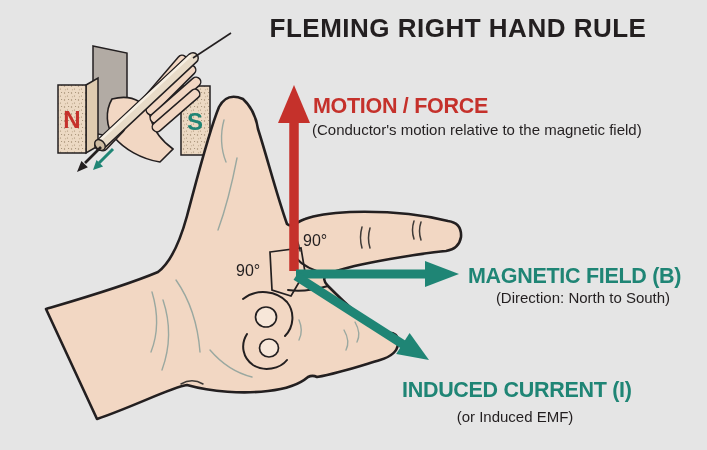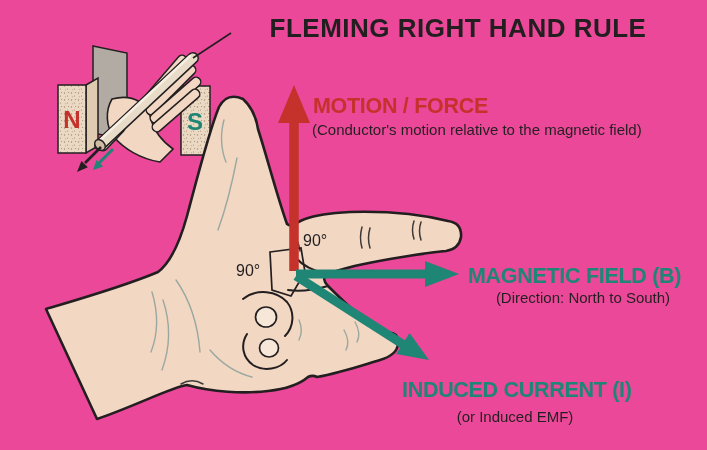--- a/index.html
+++ b/index.html
@@ -1,16 +1,16 @@
 <!DOCTYPE html>
 <html style="--arrow-red: #c5312b; --arrow-teal: #1f8575; --skin: #f2d7c3; --outline: #231f20; --magnet-body: #ecd9c3; --plate-gray: #b2aba4; --text-dark: #231f20;"><head>
 <meta charset="utf-8">
 <style>
   html,body{margin:0;padding:0;background:#ffffff;}
-  .stage{position:relative;width:707px;height:450px;background:#ec4899;overflow:hidden;
+  .stage{position:relative;width:707px;height:450px;background:#e5e5e5;overflow:hidden;
          font-family:"Liberation Sans",sans-serif;}
   svg{display:block;}
   text{font-family:"Liberation Sans",sans-serif;}
   .t-title{font-size:26px;font-weight:bold;letter-spacing:.5px;fill:var(--text-dark);}
   .t-head {font-size:21.5px;font-weight:bold;letter-spacing:-.3px;}
   .t-sub  {font-size:15px;fill:var(--text-dark);}
   .t-ang  {font-size:16px;fill:var(--text-dark);}
   .t-pole {font-size:24px;font-weight:bold;}
   .f-skin {fill:var(--skin);}
   .f-red  {fill:var(--arrow-red);}

